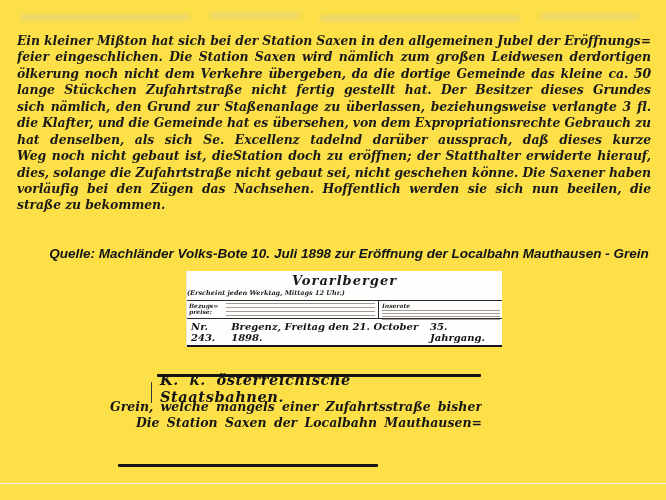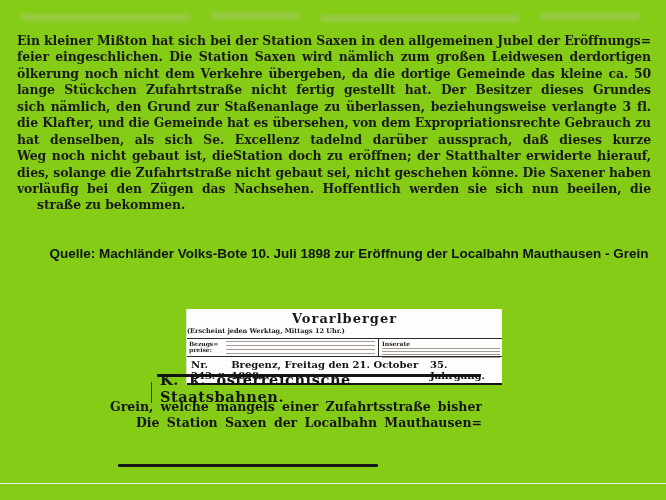--- a/index.html
+++ b/index.html
@@ -1,35 +1,35 @@
 <!DOCTYPE html>
 <html><head>
 <meta charset="utf-8">
 <style>
   html,body{margin:0;padding:0;background:#ffffff;}
-  .canvas{position:relative;width:666px;height:500px;background:#84cc16;overflow:hidden;
-          font-family:"DejaVu Serif", serif;color:#1a1a1a;}
+  .canvas{position:relative;width:666px;height:500px;background:#fde047;overflow:hidden;
+          font-family:"DejaVu Serif", serif;color:#1a1a1a;font-style:italic;}
 
   
   .ghost{position:absolute;left:0;top:10px;width:666px;height:22px;}
   .ghost i{position:absolute;display:block;background:#c9c5bd;filter:blur(2px);opacity:.30;height:7px;border-radius:2px;}
 
   
   .para{position:absolute;left:17px;top:33px;width:634px;font-size:12.4px;font-weight:bold;
         line-height:16.45px;letter-spacing:-0.1px;}
   .jline{text-align:justify;text-align-last:justify;height:16.45px;overflow:hidden;}
-  .plainline{text-align:left;height:16.45px;overflow:hidden;margin-left:20px;}
+  .plainline{text-align:left;height:16.45px;overflow:hidden;}
   .xbold{font-weight:bold;text-shadow:0.5px 0 0 currentColor;letter-spacing:.3px;}
 
   
   .caption{position:absolute;left:16px;top:246px;width:666px;text-align:center;
            font-family:"Liberation Sans", sans-serif;font-weight:bold;font-size:13.5px;color:#101418;}
 
   
-  .masthead{position:absolute;left:186px;top:271px;width:315px;border-left:1px solid #e3e1db;background:#fffefd;margin-top:38px;}
+  .masthead{position:absolute;left:186px;top:271px;width:315px;border-left:1px solid #e3e1db;background:#fffefd;}
   .kicker{text-align:center;font-size:13px;font-weight:bold;letter-spacing:1px;padding-top:2px;}
   .mtitle{text-align:center;font-size:33px;font-weight:bold;line-height:34px;letter-spacing:-0.5px;}
   .msub{text-align:left;font-size:6.5px;font-weight:bold;margin-top:1px;color:#222;}
   .mtable{display:flex;align-items:stretch;border-top:1px solid #2a2a2a;border-bottom:1px solid #2a2a2a;
           margin-top:3px;height:17px;font-size:6px;font-weight:bold;color:#222;}
   .mleft{width:34px;padding:2px 0 0 2px;line-height:6px;}
   .mprices{flex:1;margin:2px 3px;background:repeating-linear-gradient(to bottom,#8a857c 0 1px,transparent 1px 4px);opacity:.8;}
   .mdivider{width:1px;background:#2a2a2a;}
   .mright{width:118px;padding:2px 2px 0 3px;line-height:6px;}
   .mbars{margin-top:1px;height:10px;background:repeating-linear-gradient(to bottom,#8a857c 0 1px,transparent 1px 3px);opacity:.8;}

